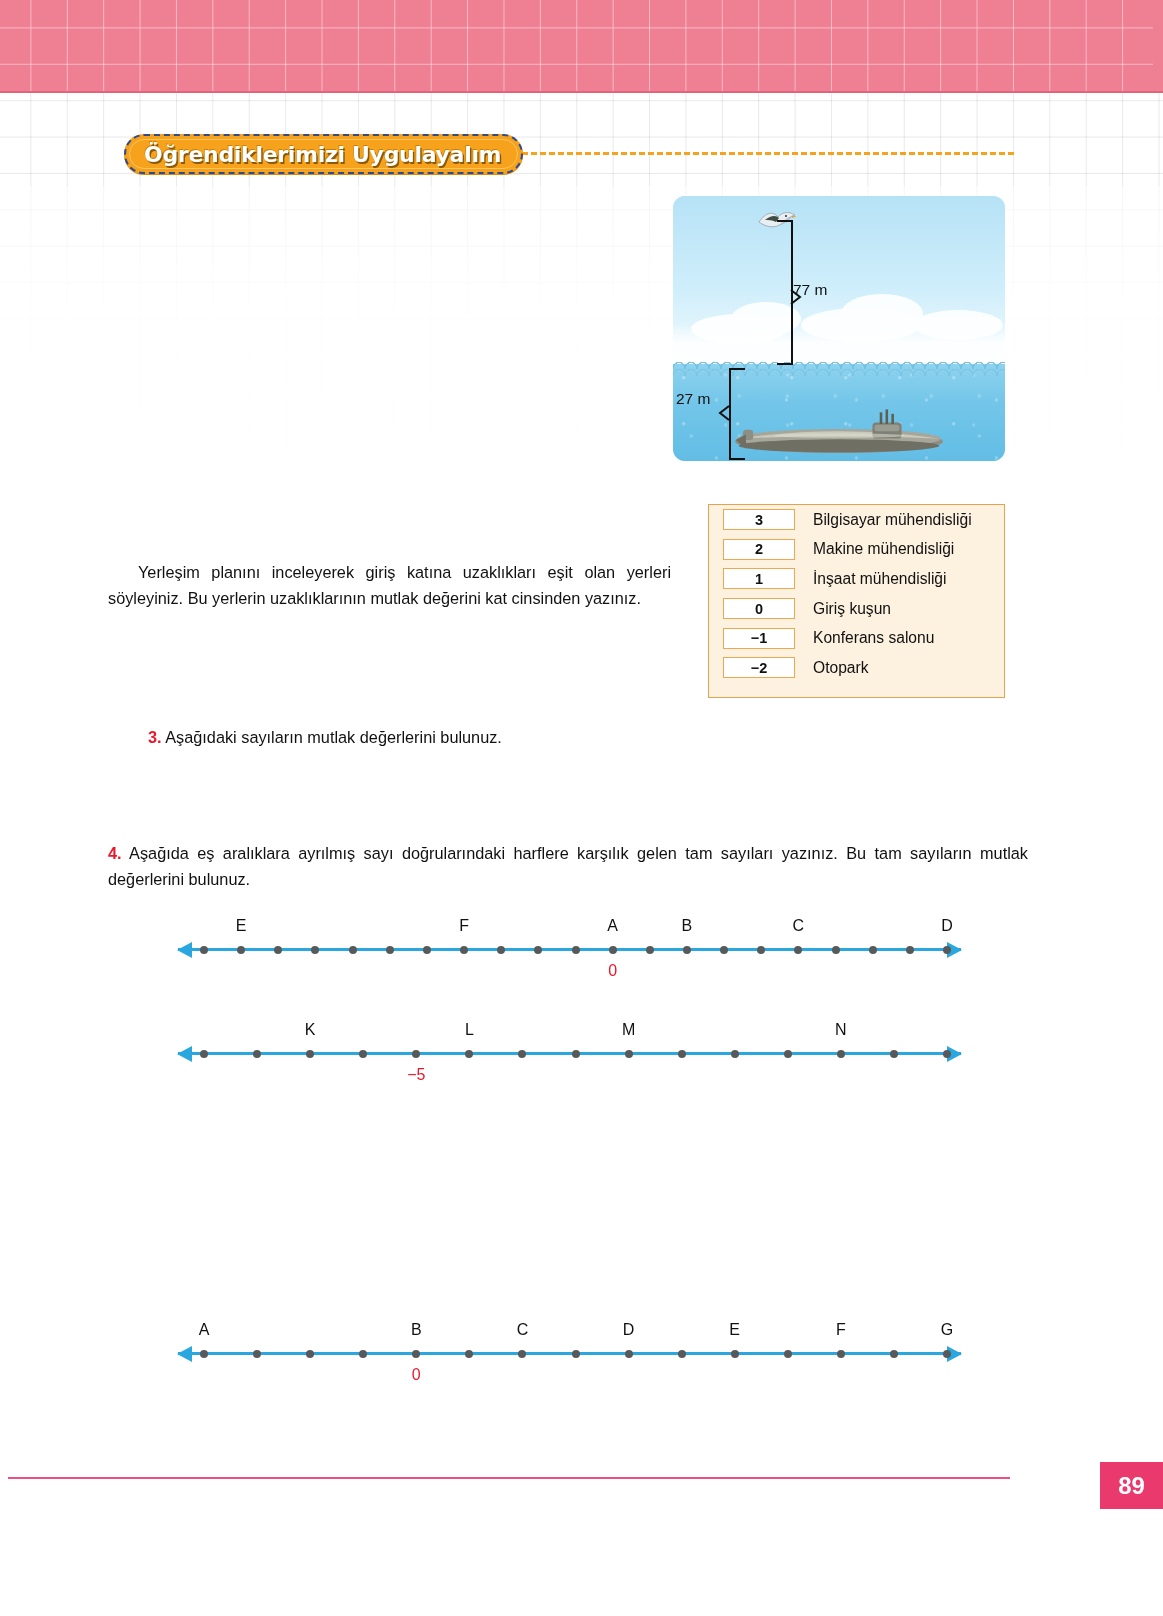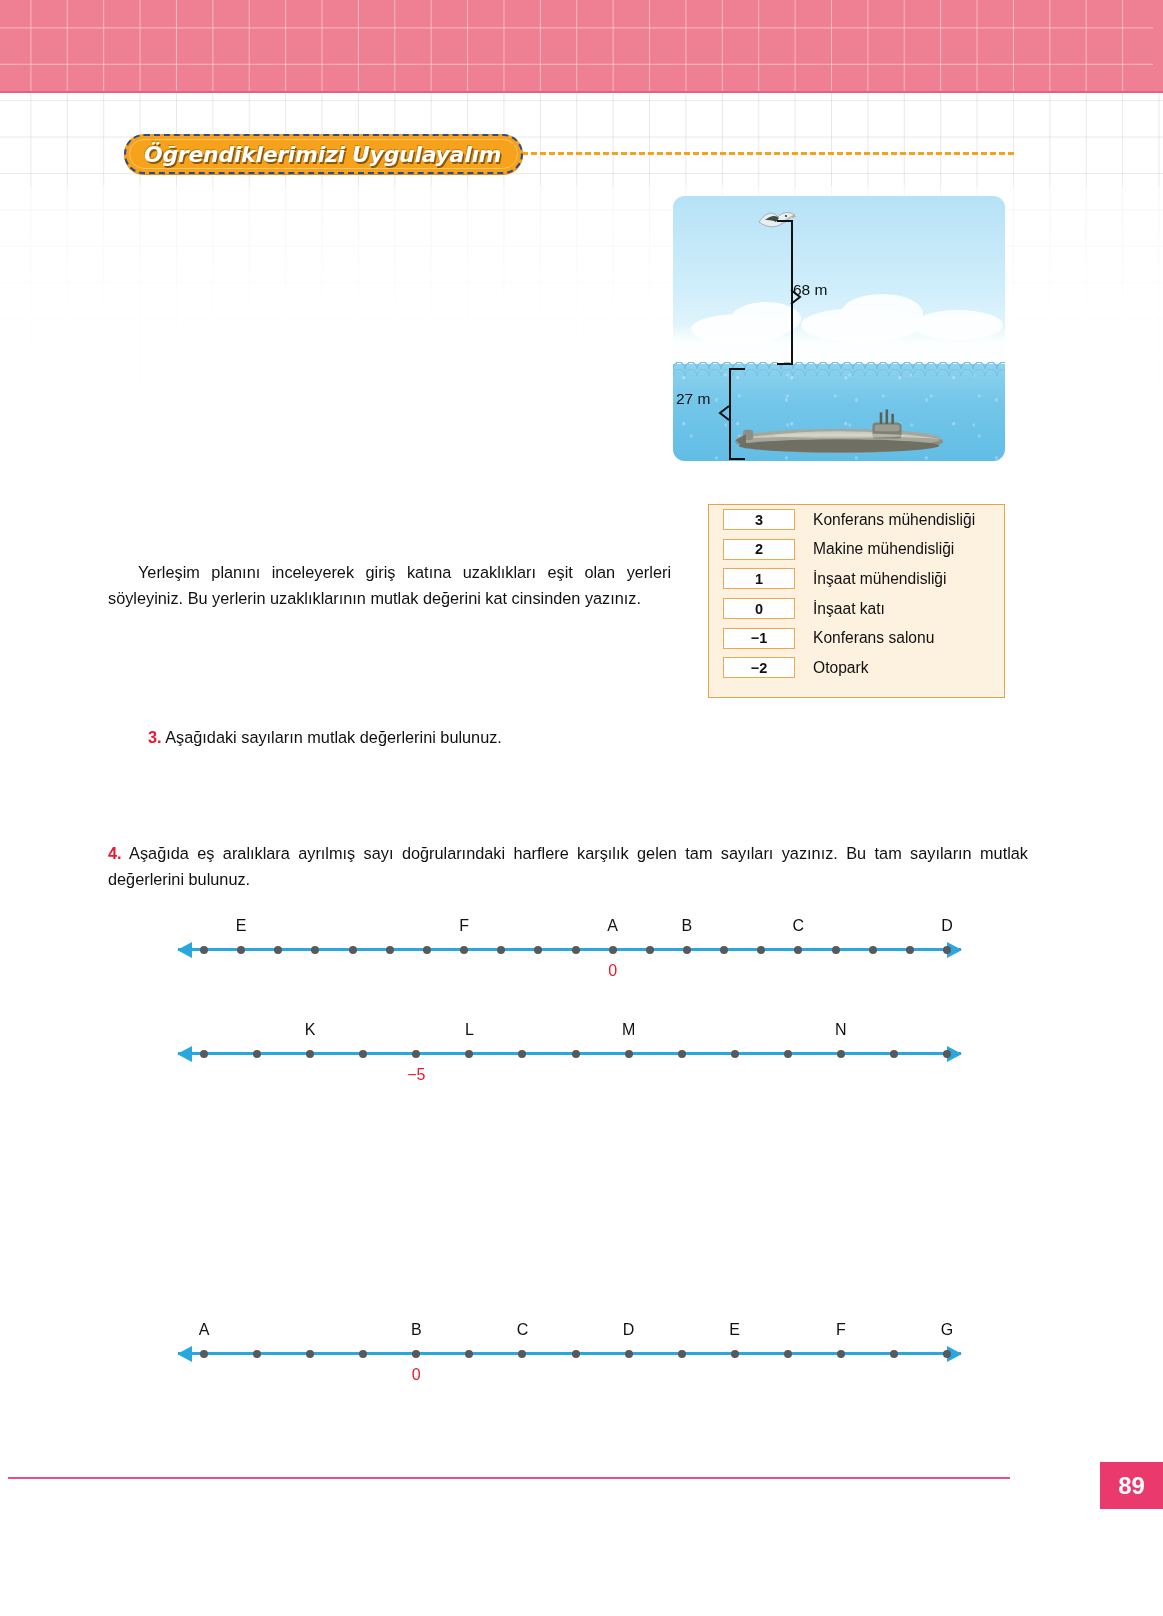--- a/index.html
+++ b/index.html
@@ -39,21 +39,21 @@
       linear-gradient(to bottom, rgba(255,255,255,0.45) 1.4px, transparent 1.4px);
     background-size: 36.4px 36.4px;
     background-position: -6px -9px;
   }
   .header-band-edge {
     position: absolute; left:0; top: 91px; width: 1163px; height: 2px;
     background: #e4637c; z-index: 3;
   }
 
   
-  .banner-wrap { position: absolute; left: 124px; top: 134px; z-index: 6; height: 40px; font-style: italic; }
+  .banner-wrap { position: absolute; left: 124px; top: 134px; z-index: 6; height: 40px; }
   .banner {
     position: relative;
     display: inline-flex; align-items: center;
     height: 40px; padding: 0 20px 0 18px;
     background: #f6a21d;
     border-radius: 20px;
     border: 2.5px dashed #2d4b8e;
     box-shadow: 0 1px 0 #d98a10;
   }
   .banner-inner {
@@ -273,41 +273,41 @@
     </svg>
 
     <div class="measure-line" style="left:56px; top:172px; width:2px; height:92px;"></div>
     <div class="measure-line" style="left:56px; top:172px; width:16px; height:2px;"></div>
     <div class="measure-line" style="left:56px; top:262px; width:16px; height:2px;"></div>
     <svg style="position:absolute; left:44px; top:208px; width:14px; height:18px;" viewBox="0 0 14 18">
       <path d="M12 2 L3 9 L12 16" fill="none" stroke="#111" stroke-width="2"></path>
     </svg>
   </div>
 
-  <div class="brace-label" style="left:793px; top:281px;">68 m</div>
+  <div class="brace-label" style="left:793px; top:281px;">77 m</div>
   <div class="brace-label" style="left:676px; top:390px;">27 m</div>
 
   <div class="qtext" style="left:108px; top:560px; width:563px; text-indent:30px;">Yerleşim planını inceleyerek giriş katına uzaklıkları eşit olan yerleri söyleyiniz. Bu yerlerin uzaklıklarının mutlak değerini kat cinsinden yazınız.</div>
 
   <div class="floors">
     <div class="floor-row">
       <div class="floor-box">3</div>
-      <div class="floor-name">Konferans mühendisliği</div>
+      <div class="floor-name">Bilgisayar mühendisliği</div>
     </div>
     <div class="floor-row">
       <div class="floor-box">2</div>
       <div class="floor-name">Makine mühendisliği</div>
     </div>
     <div class="floor-row">
       <div class="floor-box">1</div>
       <div class="floor-name">İnşaat mühendisliği</div>
     </div>
     <div class="floor-row">
       <div class="floor-box">0</div>
-      <div class="floor-name">İnşaat katı</div>
+      <div class="floor-name">Giriş kuşun</div>
     </div>
     <div class="floor-row">
       <div class="floor-box">−1</div>
       <div class="floor-name">Konferans salonu</div>
     </div>
     <div class="floor-row">
       <div class="floor-box">−2</div>
       <div class="floor-name">Otopark</div>
     </div>
   </div>

